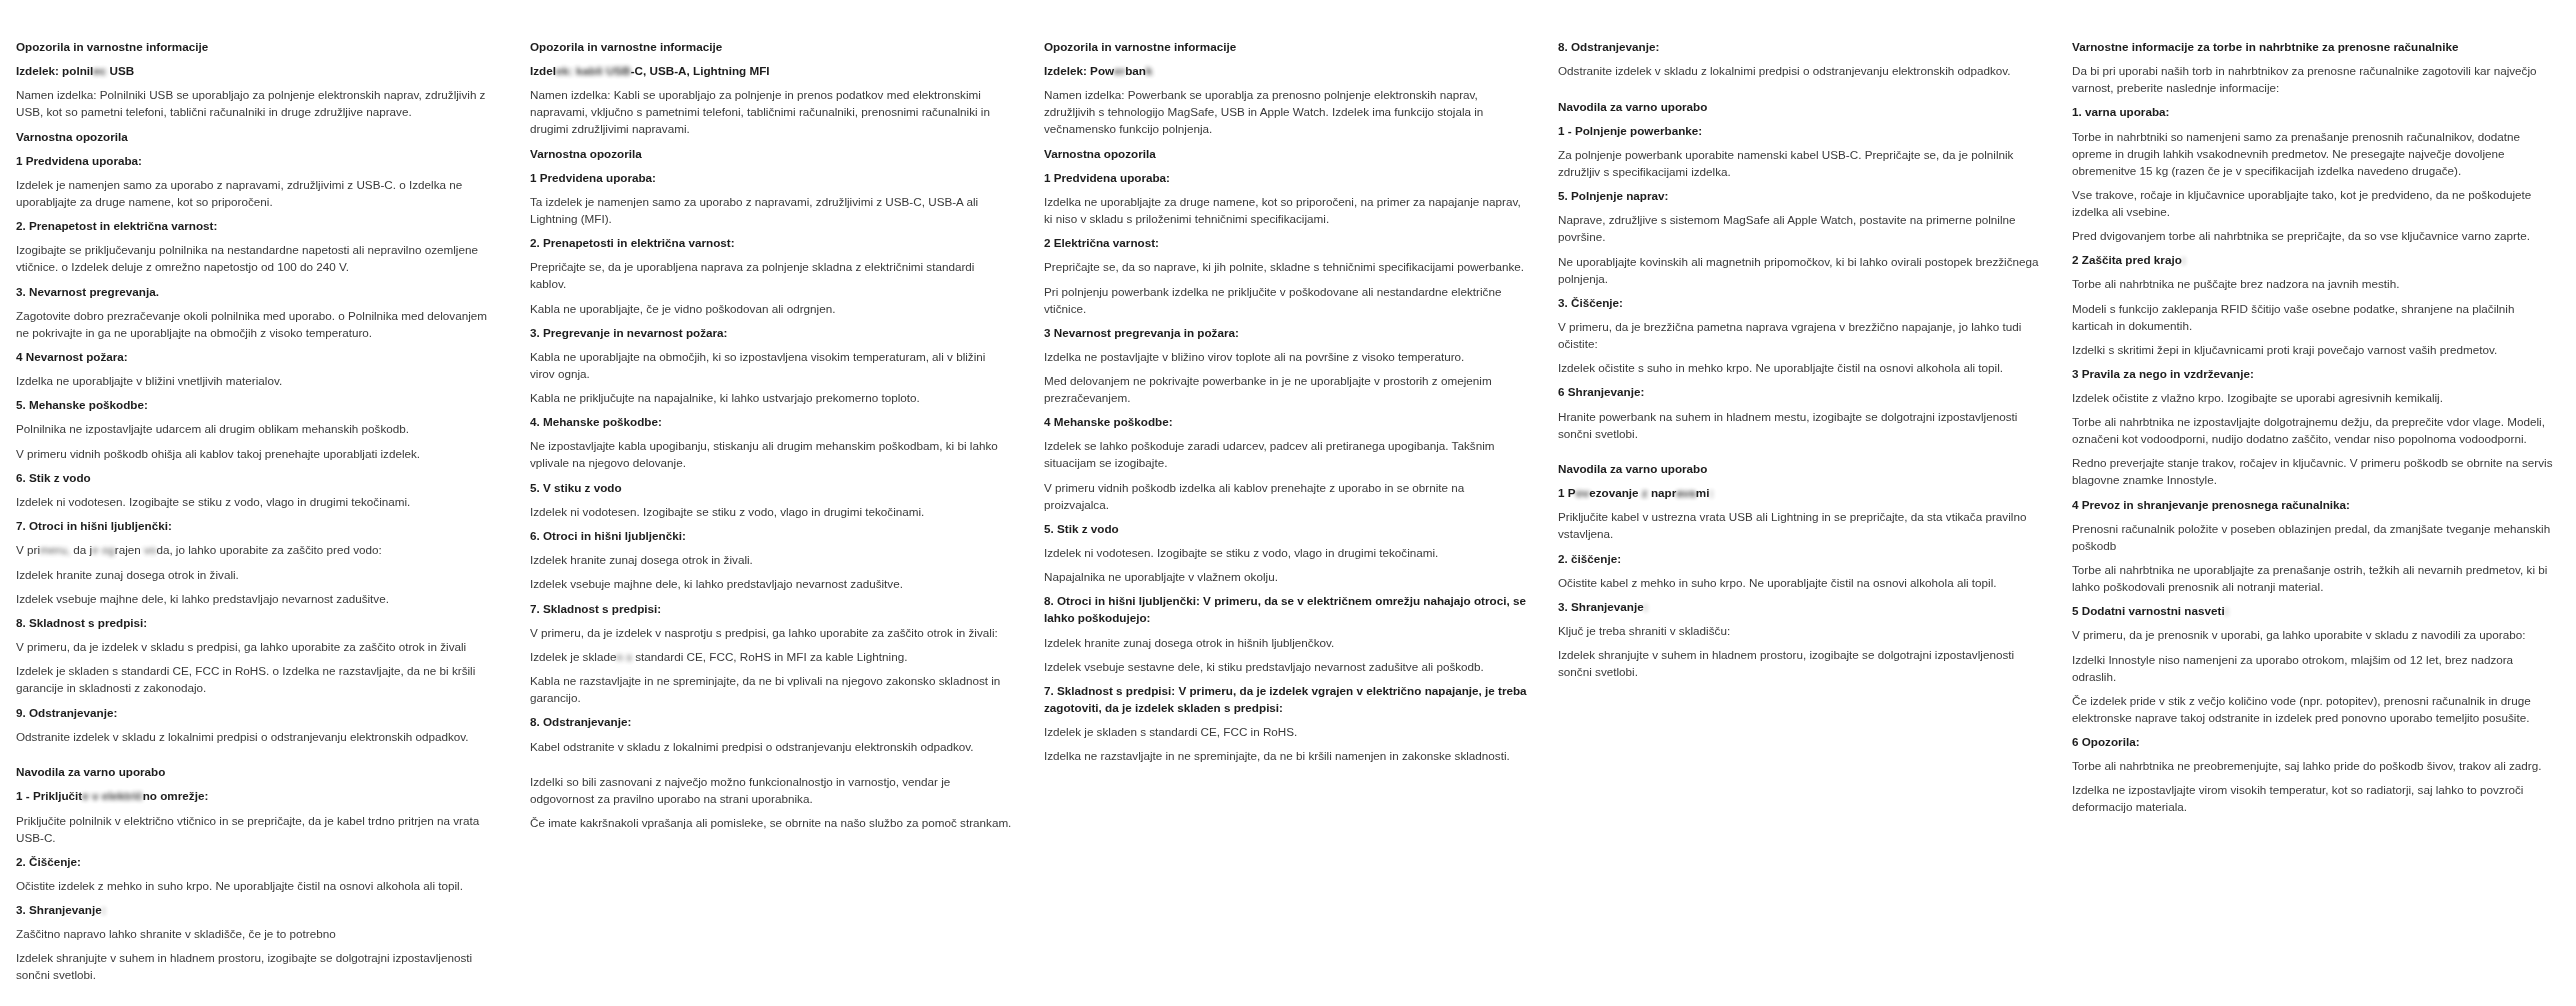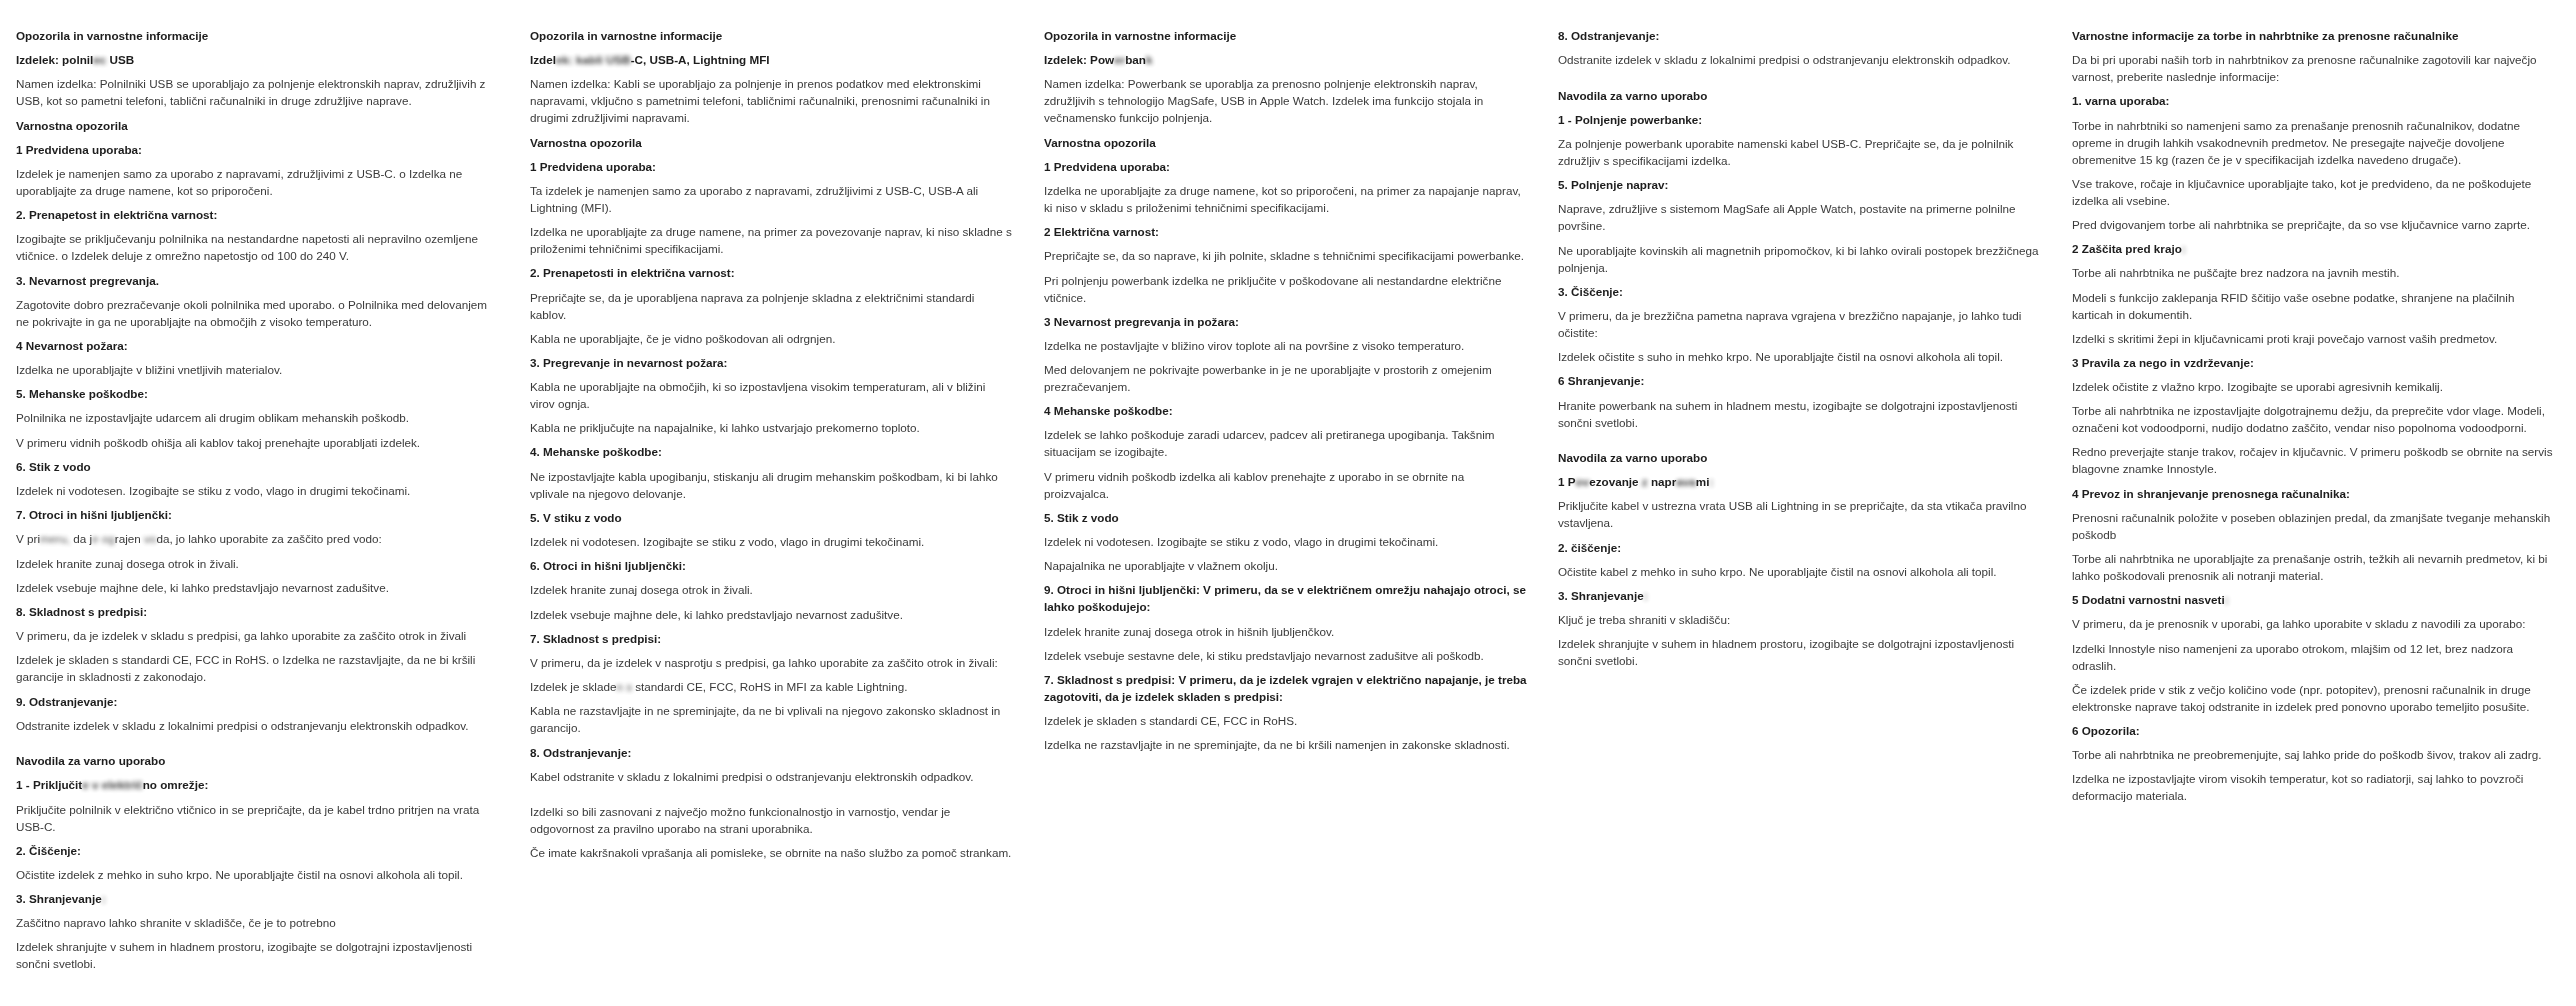--- a/index.html
+++ b/index.html
@@ -5,23 +5,24 @@
   html,body{margin:0;padding:0;}
   body{
     width:2576px;height:1006px;overflow:hidden;
     background:#ffffff;
     font-family:"Liberation Sans","DejaVu Sans",sans-serif;
     color:#3a3a3a;
   }
   .doc{
     display:flex;
     gap:31px;
-    padding:27px 16px;
+    padding:12px 16px;
     box-sizing:border-box;
     width:2147px;
+    margin-top:26px;
   }
   .col{
     flex:0 0 483px;
     width:483px;
   }
   .col p,.col h3{
     margin:0 0 7.2px 0;
     font-size:11.7px;
     line-height:17px;
     font-weight:400;
@@ -76,21 +77,20 @@
       <p><span>Zaščitno napravo lahko shranite v skladišče, če je to potrebno</span></p>
       <p><span>Izdelek shranjujte v suhem in hladnem prostoru, izogibajte se dolgotrajni izpostavljenosti sončni svetlobi.</span></p>
     </div>
     <div class="col">
       <h3><span>Opozorila in varnostne informacije</span></h3>
       <h3><span>Izdel</span><span class="blur">ek: kabli USB</span><span>-C, USB-A, Lightning MFI</span></h3>
       <p><span>Namen izdelka: Kabli se uporabljajo za polnjenje in prenos podatkov med elektronskimi napravami, vključno s pametnimi telefoni, tabličnimi računalniki, prenosnimi računalniki in drugimi združljivimi napravami.</span></p>
       <h3><span>Varnostna opozorila</span></h3>
       <h3><span>1 Predvidena uporaba:</span></h3>
       <p><span>Ta izdelek je namenjen samo za uporabo z napravami, združljivimi z USB-C, USB-A ali Lightning (MFI).</span></p>
-      <p><span>Izdelka ne uporabljajte za druge namene, na primer za povezovanje naprav, ki niso skladne s priloženimi tehničnimi specifikacijami.</span></p>
       <h3><span>2. Prenapetosti in električna varnost:</span></h3>
       <p><span>Prepričajte se, da je uporabljena naprava za polnjenje skladna z električnimi standardi kablov.</span></p>
       <p><span>Kabla ne uporabljajte, če je vidno poškodovan ali odrgnjen.</span></p>
       <h3><span>3. Pregrevanje in nevarnost požara:</span></h3>
       <p><span>Kabla ne uporabljajte na območjih, ki so izpostavljena visokim temperaturam, ali v bližini virov ognja.</span></p>
       <p><span>Kabla ne priključujte na napajalnike, ki lahko ustvarjajo prekomerno toploto.</span></p>
       <h3><span>4. Mehanske poškodbe:</span></h3>
       <p><span>Ne izpostavljajte kabla upogibanju, stiskanju ali drugim mehanskim poškodbam, ki bi lahko vplivale na njegovo delovanje.</span></p>
       <h3><span>5. V stiku z vodo</span></h3>
       <p><span>Izdelek ni vodotesen. Izogibajte se stiku z vodo, vlago in drugimi tekočinami.</span></p>
@@ -119,21 +119,21 @@
       <p><span>Pri polnjenju powerbank izdelka ne priključite v poškodovane ali nestandardne električne vtičnice.</span></p>
       <h3><span>3 Nevarnost pregrevanja in požara:</span></h3>
       <p><span>Izdelka ne postavljajte v bližino virov toplote ali na površine z visoko temperaturo.</span></p>
       <p><span>Med delovanjem ne pokrivajte powerbanke in je ne uporabljajte v prostorih z omejenim prezračevanjem.</span></p>
       <h3><span>4 Mehanske poškodbe:</span></h3>
       <p><span>Izdelek se lahko poškoduje zaradi udarcev, padcev ali pretiranega upogibanja. Takšnim situacijam se izogibajte.</span></p>
       <p><span>V primeru vidnih poškodb izdelka ali kablov prenehajte z uporabo in se obrnite na proizvajalca.</span></p>
       <h3><span>5. Stik z vodo</span></h3>
       <p><span>Izdelek ni vodotesen. Izogibajte se stiku z vodo, vlago in drugimi tekočinami.</span></p>
       <p><span>Napajalnika ne uporabljajte v vlažnem okolju.</span></p>
-      <h3><span>9. Otroci in hišni ljubljenčki: V primeru, da se v električnem omrežju nahajajo otroci, se lahko poškodujejo:</span></h3>
+      <h3><span>8. Otroci in hišni ljubljenčki: V primeru, da se v električnem omrežju nahajajo otroci, se lahko poškodujejo:</span></h3>
       <p><span>Izdelek hranite zunaj dosega otrok in hišnih ljubljenčkov.</span></p>
       <p><span>Izdelek vsebuje sestavne dele, ki stiku predstavljajo nevarnost zadušitve ali poškodb.</span></p>
       <h3><span>7. Skladnost s predpisi: V primeru, da je izdelek vgrajen v električno napajanje, je treba zagotoviti, da je izdelek skladen s predpisi:</span></h3>
       <p><span>Izdelek je skladen s standardi CE, FCC in RoHS.</span></p>
       <p><span>Izdelka ne razstavljajte in ne spreminjajte, da ne bi kršili namenjen in zakonske skladnosti.</span></p>
     </div>
     <div class="col">
       <h3><span>8. Odstranjevanje:</span></h3>
       <p><span>Odstranite izdelek v skladu z lokalnimi predpisi o odstranjevanju elektronskih odpadkov.</span></p>
       <div class="gap"></div>

